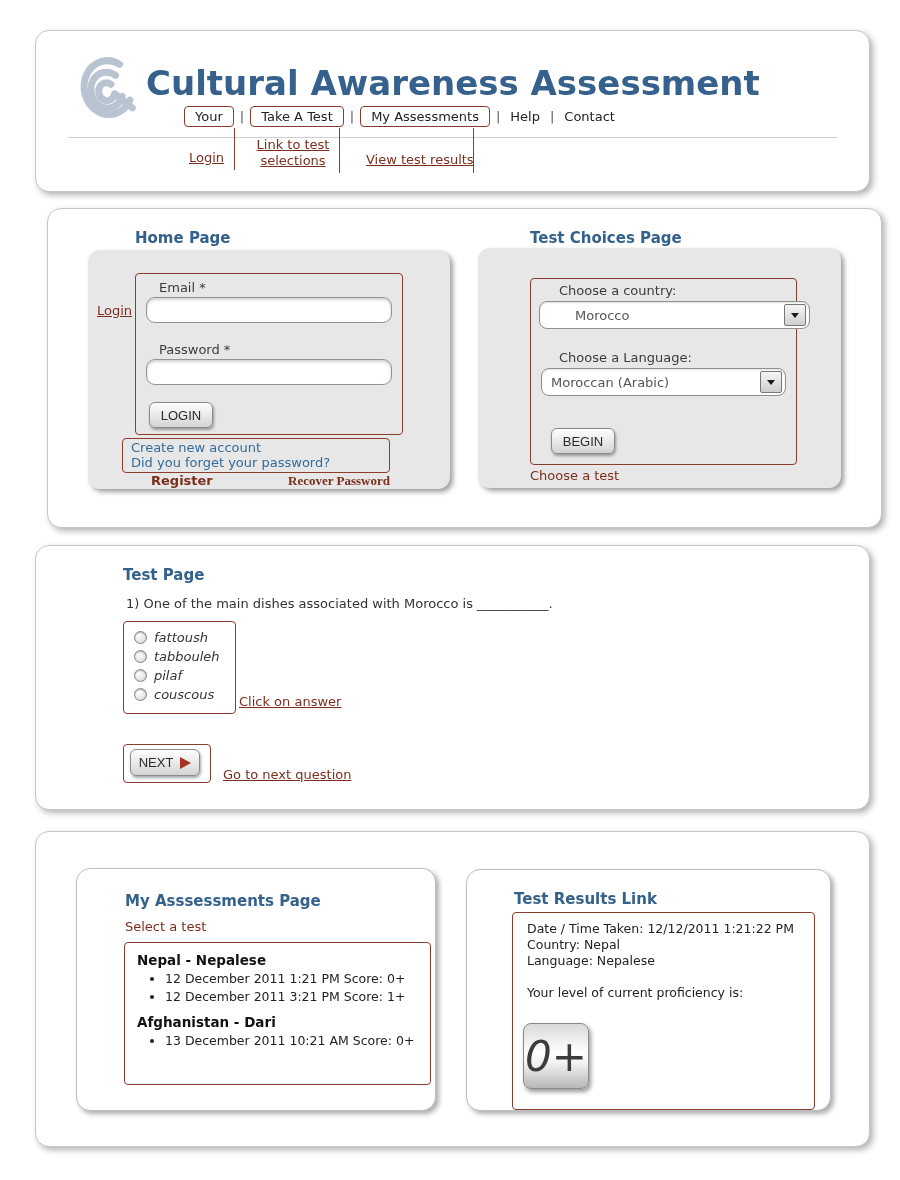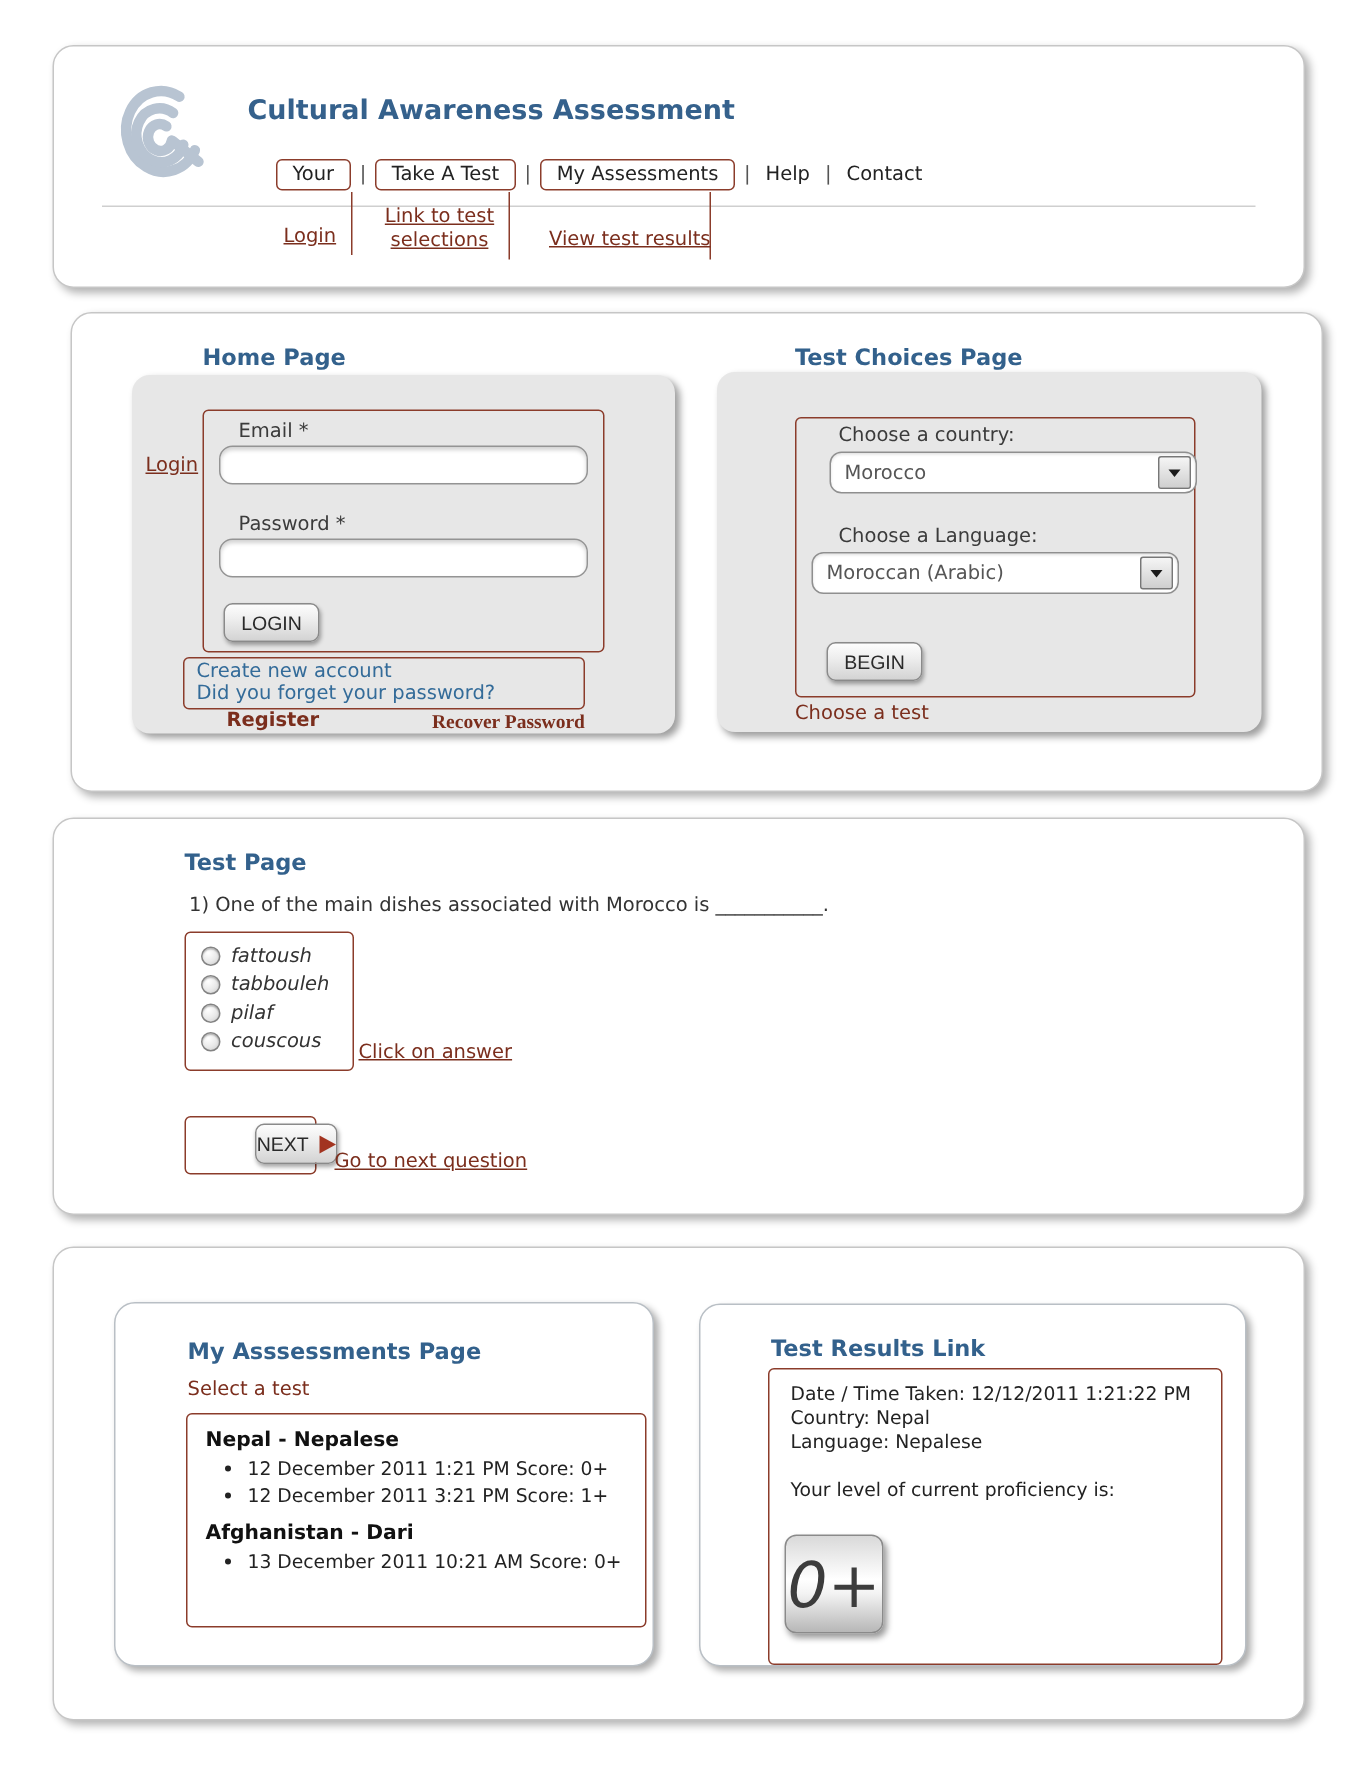--- a/index.html
+++ b/index.html
@@ -37,21 +37,21 @@
          box-shadow:inset 0 1px 1px rgba(0,0,0,.25);flex:0 0 auto;}
   .opt-row{display:flex;align-items:center;gap:7px;height:19px;font-size:13px;
            font-style:italic;color:#333;}
   .arrow-right{width:0;height:0;border-left:11px solid #a23420;border-top:6px solid transparent;
            border-bottom:6px solid transparent;margin-left:7px;}
   .divider{position:absolute;height:1px;background:#cfcfcf;}
   .nav{position:absolute;display:flex;align-items:center;font-size:13px;color:#222;}
   .nav .navbox{border:1px solid #8b3c2b;border-radius:4px;padding:2px 10px;background:#fff;cursor:pointer;}
   .nav .navplain{padding:2px 4px;cursor:pointer;}
   .nav .sep{margin:0 6px;color:#555;}
-  .app-title{position:absolute;font-size:18px;font-weight:bold;color:#35618c;white-space:nowrap;margin-left:19px;}
+  .app-title{position:absolute;font-size:34px;font-weight:bold;color:#35618c;white-space:nowrap;}
   .qtext{position:absolute;font-size:13px;color:#333;white-space:nowrap;}
   .score-badge{position:absolute;width:64px;height:64px;border:1px solid #8a8a8a;border-radius:8px;
         background:linear-gradient(180deg,#d9d9d9 0%,#ffffff 45%,#f3f3f3 60%,#b7b7b7 100%);
         box-shadow:2px 3px 4px rgba(0,0,0,.4);display:flex;align-items:center;justify-content:center;
         font-size:42px;font-style:italic;color:#3c3c3c;}
   ul.attempts{margin:2px 0 8px 0;padding-left:28px;list-style:disc;}
   ul.attempts li{font-size:12.5px;color:#222;line-height:18px;}
   .test-title{font-size:13.5px;font-weight:bold;color:#111;margin:0;}
   .res-line{font-size:12.5px;color:#222;line-height:16px;white-space:nowrap;}
 </style>
@@ -119,21 +119,21 @@
         <div class="link-blue" style="padding-left:8px;">Did you forget your password?</div>
       </div>
 
       <div class="ann b" style="left:63px;top:223px;">Register</div>
       <div class="ann b" style="left:200px;top:223px;font-family:Liberation Serif, serif;">Recover Password</div>
     </div>
 
     <div class="gray-panel" style="left:430px;top:39px;width:363px;height:240px;">
       <div class="redbox" style="left:52px;top:30px;width:265px;height:185px;">
         <div class="lbl" style="left:28px;top:4px;">Choose a country:</div>
-        <div class="select" style="left:22px;top:22px;width:243px;height:26px;">
+        <div class="select" style="left:8px;top:22px;width:243px;height:26px;padding-left:26px;">
           <span class="val">Morocco</span>
           <span class="dd-btn">
               <span class="tri-down"></span>
             </span>
         </div>
         <div class="lbl" style="left:28px;top:71px;">Choose a Language:</div>
         <div class="select" style="left:10px;top:89px;width:243px;height:26px;">
           <span class="val">Moroccan (Arabic)</span>
           <span class="dd-btn">
               <span class="tri-down"></span>
@@ -163,21 +163,21 @@
         <span>pilaf</span>
       </div>
       <div class="opt-row">
         <span class="radio"></span>
         <span>couscous</span>
       </div>
     </div>
     <div class="ann u" style="left:203px;top:148px;">Click on answer</div>
 
     <div class="redbox" style="left:87px;top:198px;width:86px;height:37px;">
-      <button class="btn" style="left:6px;top:4px;width:55px;height:27px;margin-left:40px;">
+      <button class="btn" style="left:6px;top:4px;width:70px;height:27px;">
         <span>NEXT</span>
         <span class="arrow-right"></span>
       </button>
     </div>
     <div class="ann u" style="left:187px;top:221px;">Go to next question</div>
   </div>
 
   <div class="panel" style="left:35px;top:831px;width:833px;height:314px;">
 
     <div class="card" style="left:40px;top:36px;width:358px;height:241px;">

